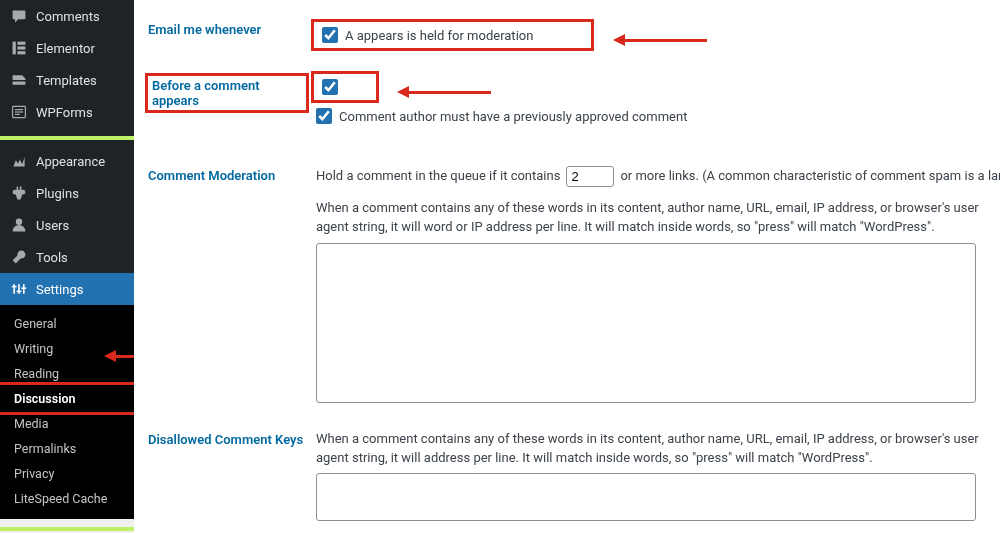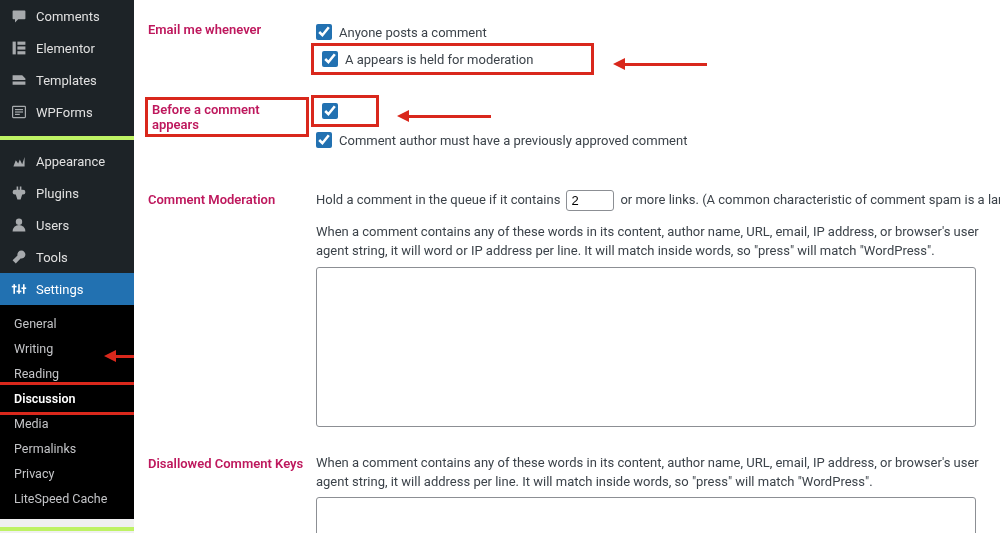--- a/index.html
+++ b/index.html
@@ -71,21 +71,21 @@
   .form-row {
     display: flex;
     align-items: flex-start;
     padding: 4px 0;
   }
   .row-label {
     width: 182px;
     padding: 4px 10px 4px 14px;
     font-size: 13px;
     font-weight: 600;
-    color: #be185d;
+    color: #0369a1;
     flex-shrink: 0;
   }
   .row-field {
     flex: 1;
     padding: 2px 0;
     font-size: 13px;
     color: #3c434a;
   }
   .checkbox-line {
     display: flex;
@@ -280,24 +280,20 @@
 
 <span class="arrow-red" style="position:absolute; left:98px; top:350px; width:86px;"></span>
 
 <div class="content">
 
   <div style="height:14px;"></div>
 
   <div class="form-row">
     <div class="row-label">Email me whenever</div>
     <div class="row-field">
-      <div class="checkbox-line">
-        <input type="checkbox" checked="" style="">
-        <span>Anyone posts a comment</span>
-      </div>
       <div style="height:4px;"></div>
       <span class="highlight-red">
         <span class="checkbox-line" style="padding:0 50px 0 0;">
           <input type="checkbox" checked="" style="">
           <span>A appears is held for moderation</span>
         </span>
       </span>
       <span class="arrow-red" style="margin-left:14px; vertical-align:middle;"></span>
     </div>
   </div>

